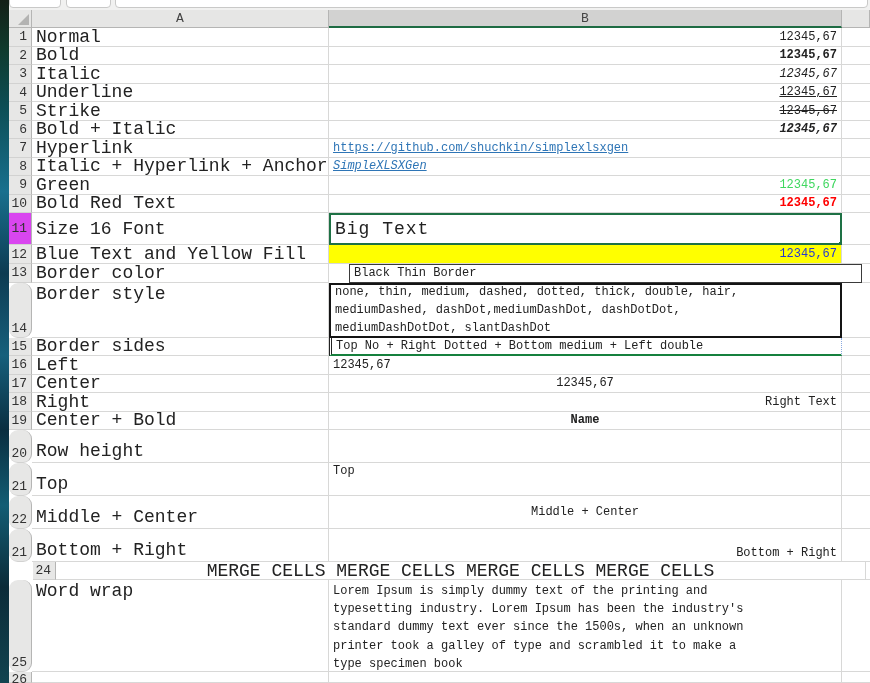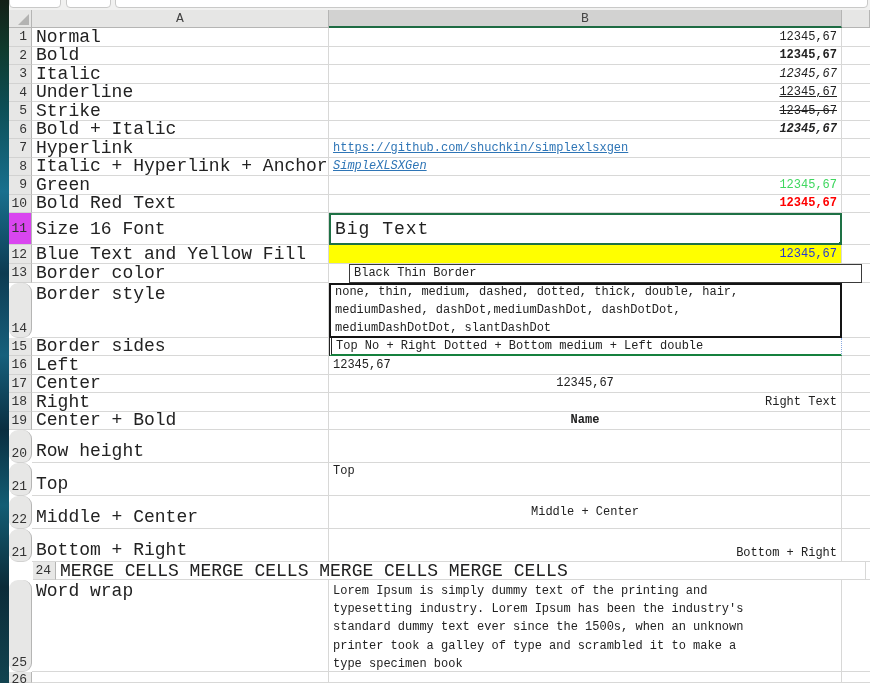--- a/index.html
+++ b/index.html
@@ -56,21 +56,21 @@
   .sel .handle { position:absolute; right:-3px; bottom:-3px; width:5px; height:5px;
     background:#1e7145; border:1px solid #fff; }
 
   .b-thin { border:1px solid #3a3a3a;margin-left:20px; }
   .b-med { border:2px solid #141414; }
   .b-sides { border-top:none; border-left:3px double #222; border-right:1px dotted #8aa9e0;
     border-bottom:2px solid #15803d; }
   .multiline { flex-direction:column; justify-content:center; align-items:flex-start;
     line-height:18.2px; white-space:pre; }
   .multiline.vtop { justify-content:flex-start; padding-top:2px; }
-  .merged { width:810px; }
+  .merged { width:810px;justify-content:center; }
 </style>
 </head>
 <body>
 
 <div class="desktop-sliver"></div>
 
 <div class="sheet">
 
   <div class="topstrip">
     <div class="frag frag1"></div>

